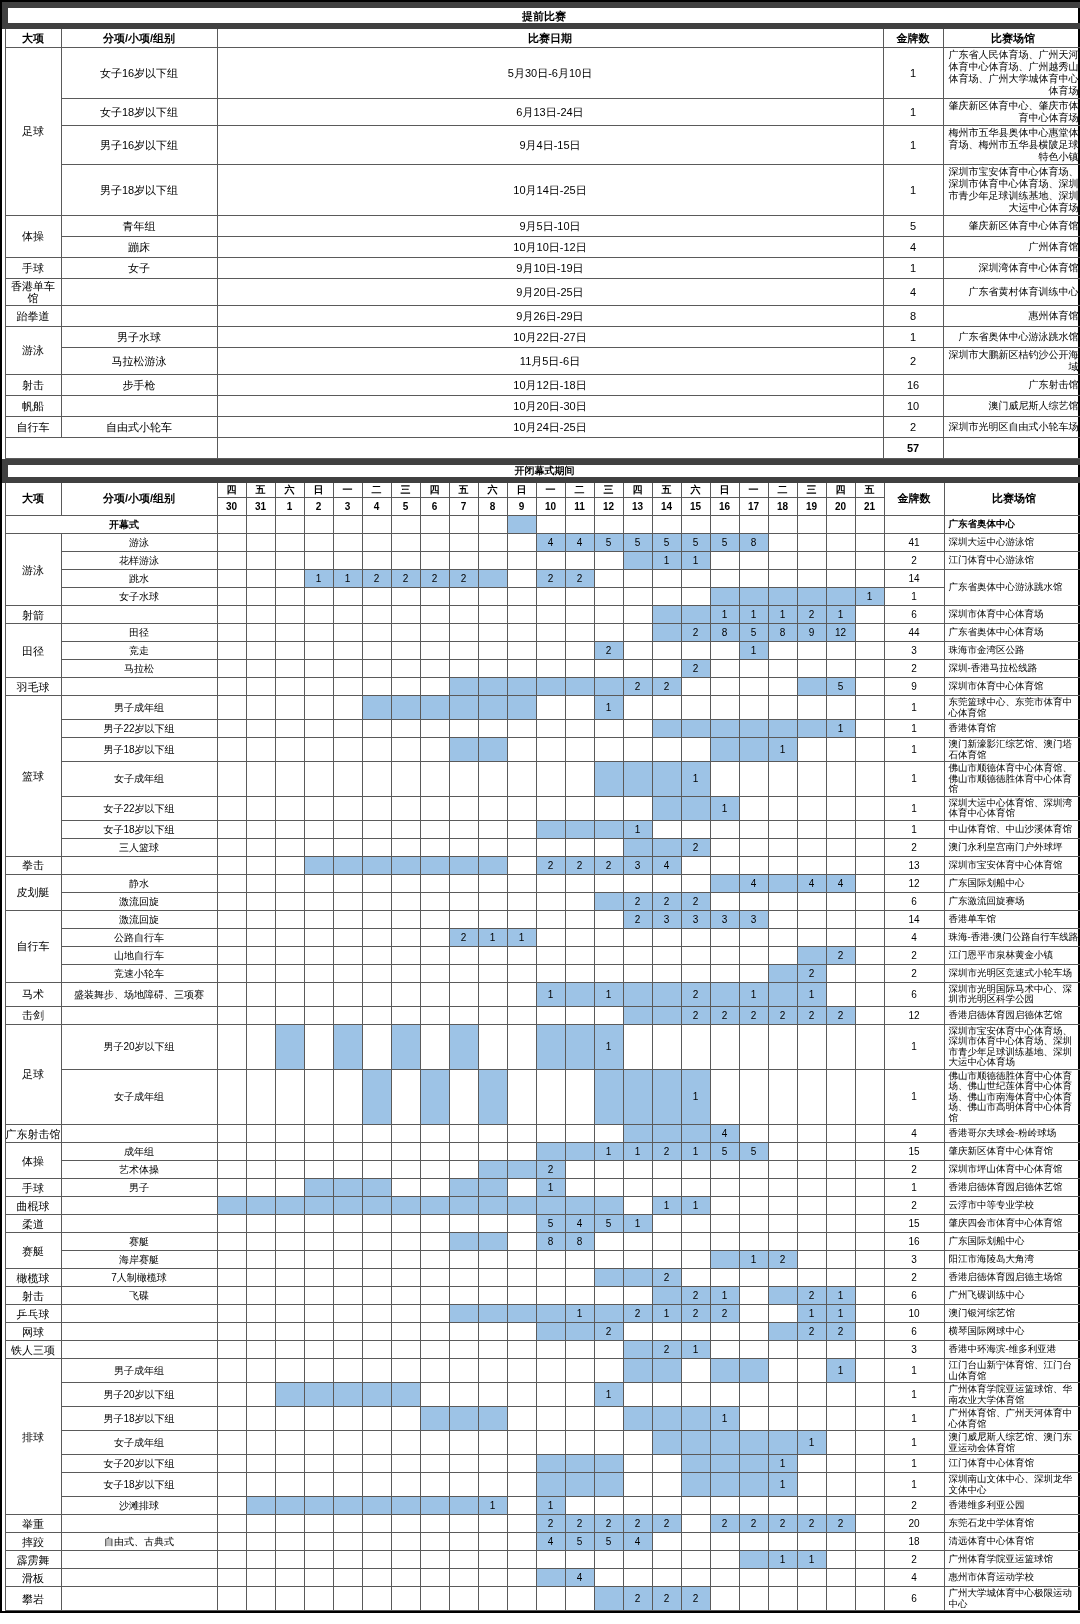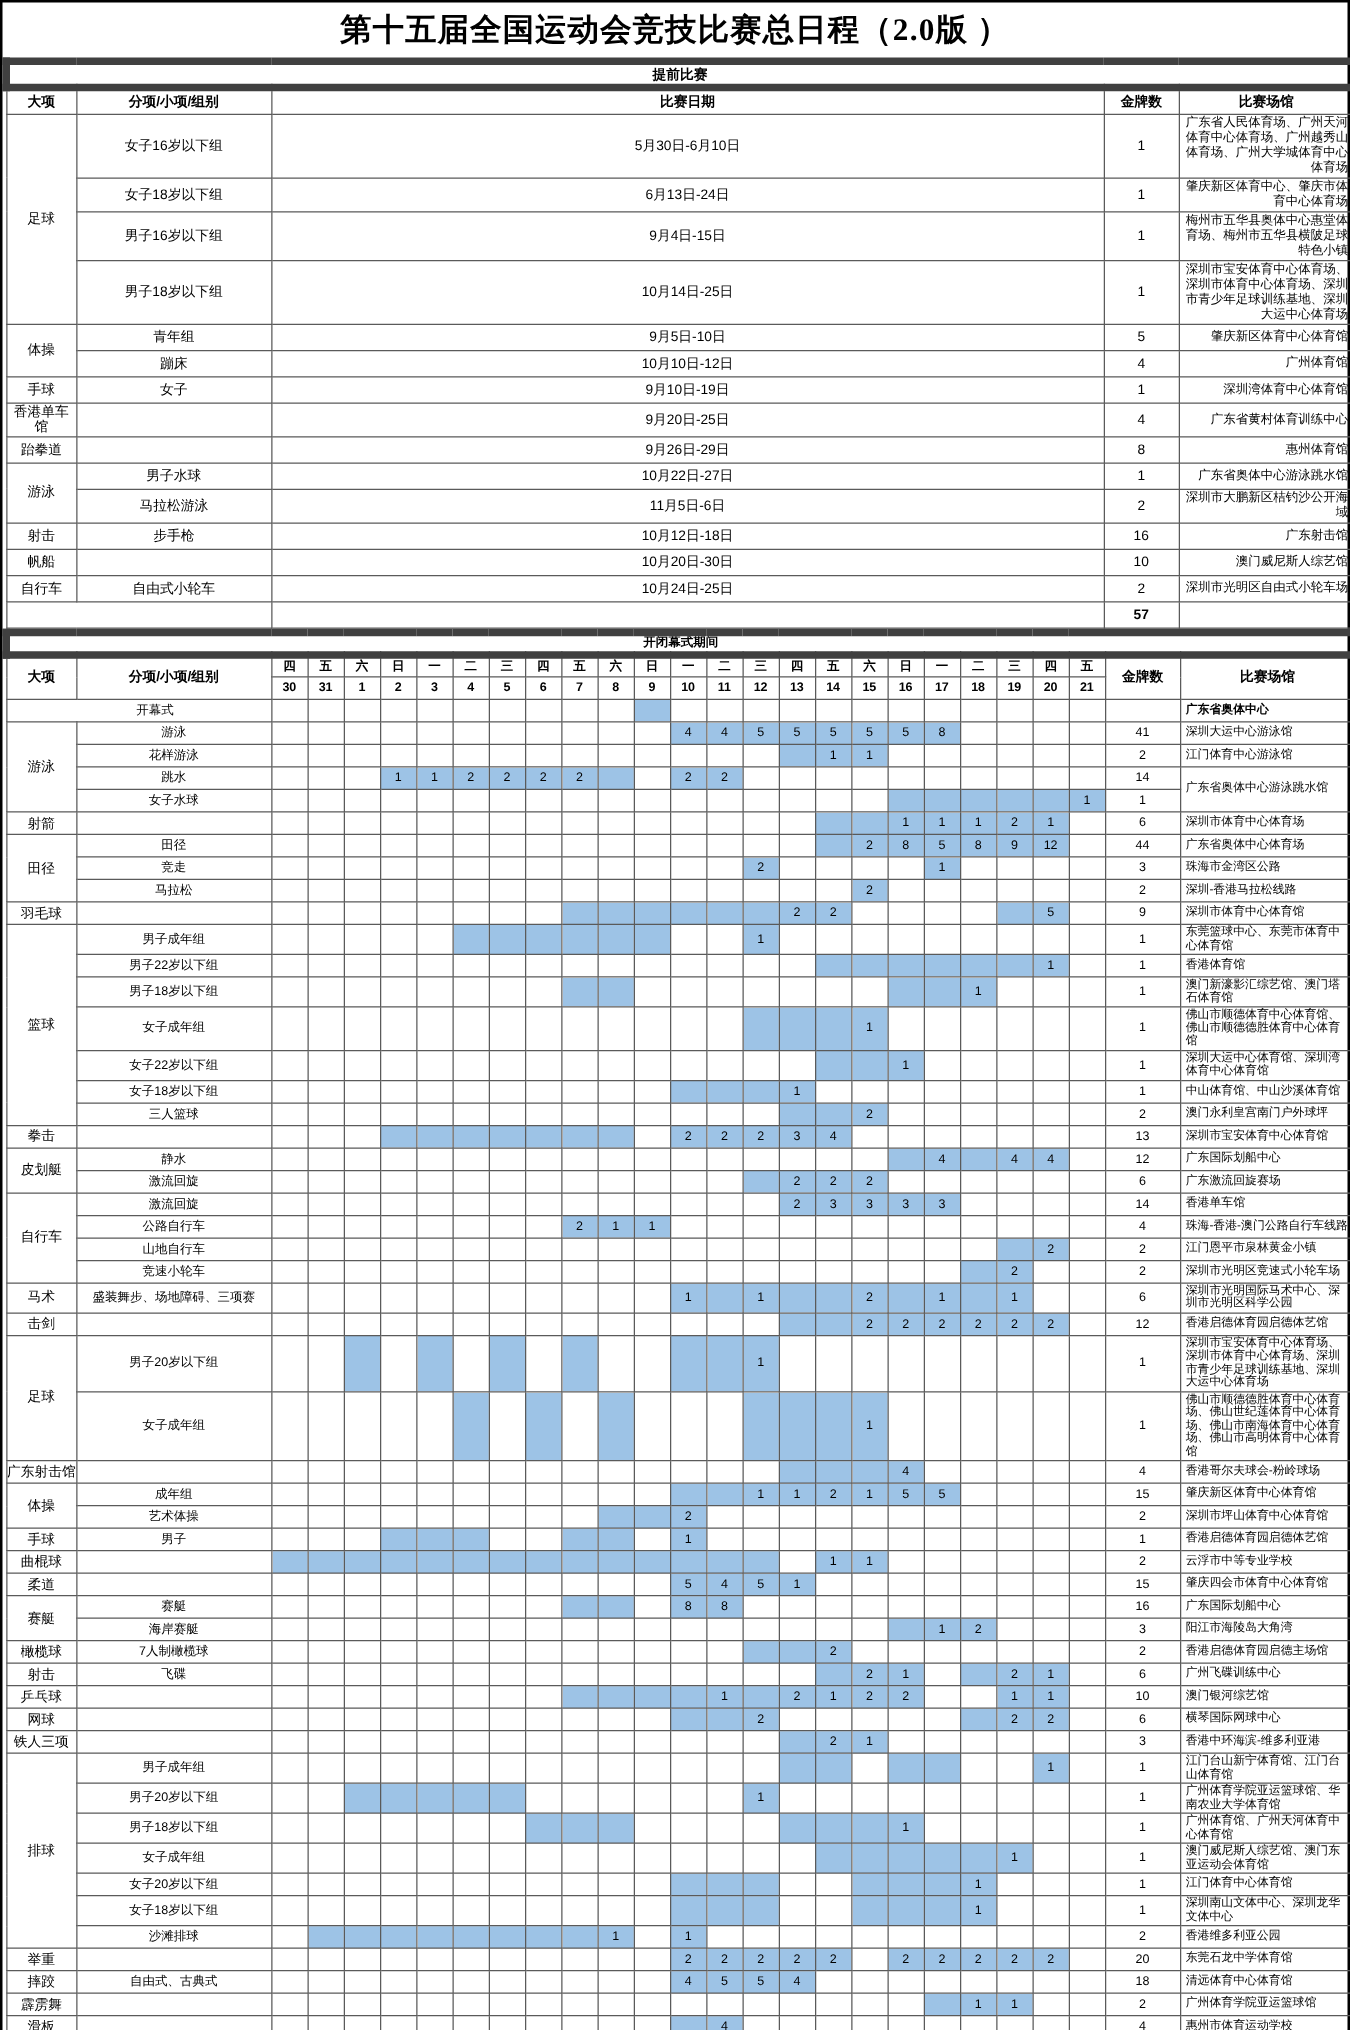--- a/index.html
+++ b/index.html
@@ -15,29 +15,28 @@
   .t1 td.venue{text-align:right;font-size:10px;padding:1px 4px;}
   
   .t2 td{font-size:10px;height:18px;text-align:center;line-height:11px;padding:0;}
   .t2 td.sport{font-size:11px;line-height:12px;}
   .t2 td.grp{font-size:10px;padding:0 2px;}
   .t2 td.venue{text-align:left;font-size:9.5px;padding:1px 4px;line-height:10.5px;}
   .t2 td.hdr{font-weight:bold;font-size:11px;}
   .t2 td.day{font-size:10px;padding:0;}
   .blue{background:#9dc3e6;}
   .bold{font-weight:bold;}
-  .cer{font-weight:normal;text-align:left;padding-left:26px !important;font-size:11px;}
+  .cer{font-weight:bold;text-align:left;padding-left:26px !important;font-size:11px;}
   tr.gfirst td{border-top:1.4px solid #000;}
   .gold{font-weight:normal;}
 </style>
 </head>
 <body>
 
 <div class="page">
-  <div class="title">第十五届全国运动会竞技比赛总日程（2.0版 ）</div>
 
   <table class="t1">
     <colgroup>
         <col style="width:56px">
         <col style="width:156px">
         <col style="width:666px">
         <col style="width:60px">
         <col style="width:140px">
       </colgroup>
     <tbody>

